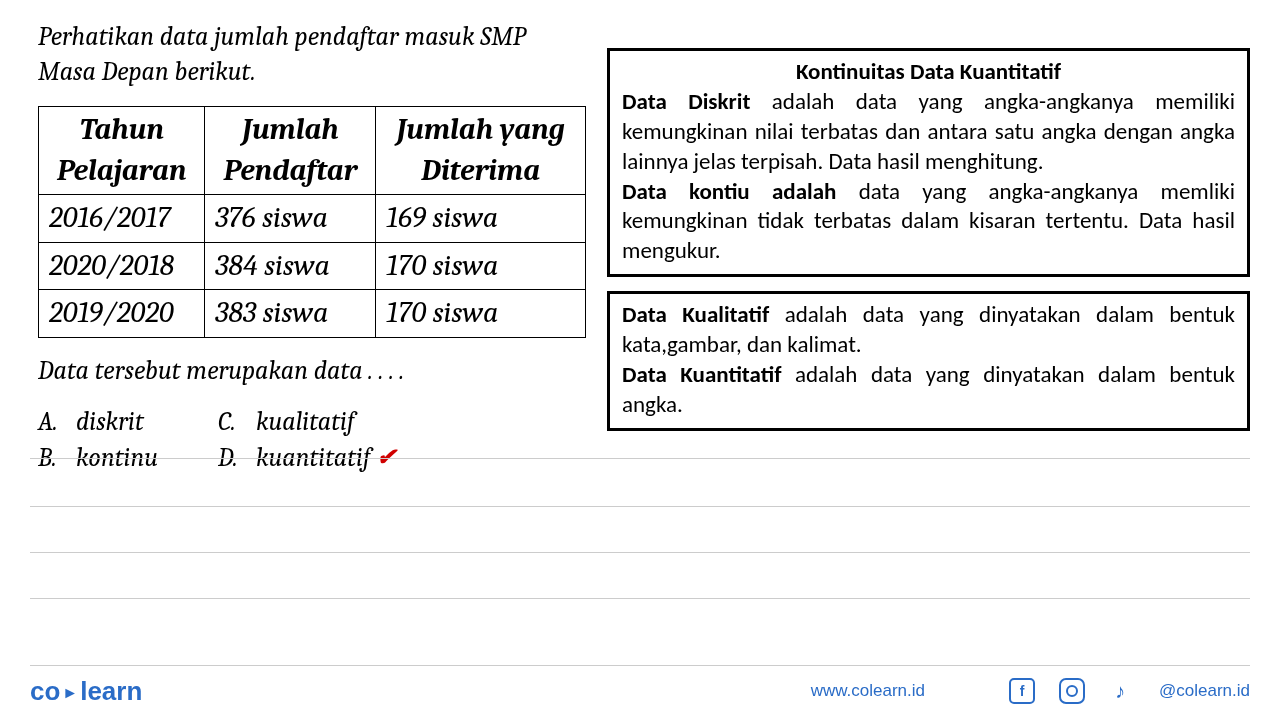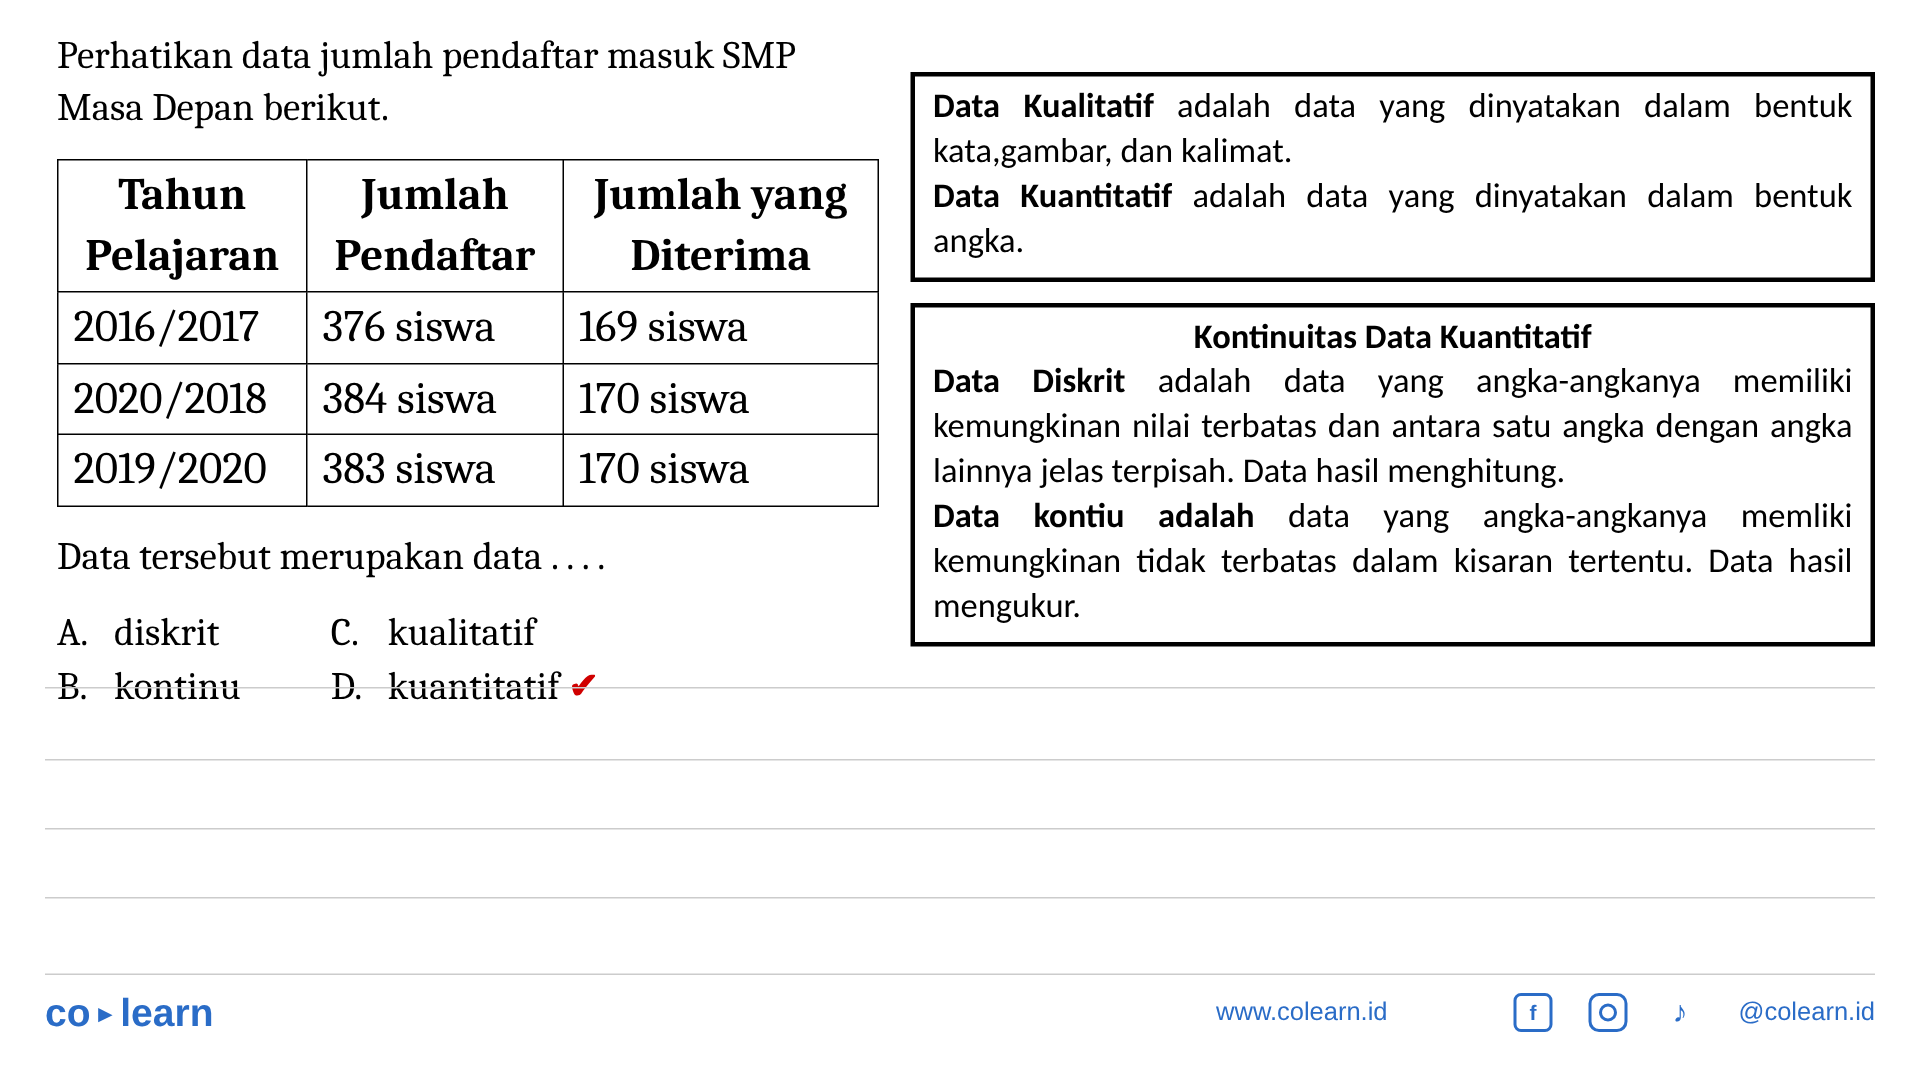--- a/index.html
+++ b/index.html
@@ -12,20 +12,21 @@
     color: #000;
     overflow: hidden;
   }
   .content {
     display: flex;
     padding: 20px 30px 0 38px;
     gap: 20px;
   }
   .left-col {
     width: 555px;
+    font-style: italic;
   }
   .right-col {
     width: 650px;
     padding-top: 28px;
   }
   .intro-text {
     font-size: 26px;
     line-height: 1.35;
     margin-bottom: 16px;
   }
@@ -91,21 +92,21 @@
     border-top: 1px solid #ccc;
     margin: 0;
   }
   .rules {
     position:absolute;
     left:30px;
     right:30px;
   }
   .footer {
     position: absolute;
-    bottom: 20px;
+    bottom: 4px;
     left: 30px;
     right: 30px;
     height: 50px;
     border-top: 1px solid #ccc;
     display:flex;
     align-items:center;
     justify-content: space-between;
     font-family: Arial, sans-serif;
   }
   .logo {
@@ -203,27 +204,27 @@
           <span class="opt-letter">D.</span>
             <span>kuantitatif</span>
           <span class="check">✔</span>
         </div>
       </div>
     </div>
   </div>
 
   <div class="right-col">
     <div class="box">
-      <b>Data Kualitatif</b><span> adalah data yang dinyatakan dalam bentuk kata,gambar, dan kalimat.</span><br>
-      <b>Data Kuantitatif</b><span> adalah data yang dinyatakan dalam bentuk angka.</span>
-    </div>
-    <div class="box">
       <span class="title">Kontinuitas Data Kuantitatif</span>
       <b>Data Diskrit</b><span> adalah data yang angka-angkanya memiliki kemungkinan nilai terbatas dan antara satu angka dengan angka lainnya  jelas terpisah. Data hasil menghitung.</span><br>
       <b>Data kontiu adalah</b><span> data yang angka-angkanya memliki kemungkinan tidak terbatas dalam kisaran tertentu. Data hasil mengukur.</span>
+    </div>
+    <div class="box">
+      <b>Data Kualitatif</b><span> adalah data yang dinyatakan dalam bentuk kata,gambar, dan kalimat.</span><br>
+      <b>Data Kuantitatif</b><span> adalah data yang dinyatakan dalam bentuk angka.</span>
     </div>
   </div>
 </div>
 
 <div class="rules" style="top:458px;">
     <hr class="ruled">
   </div>
 <div class="rules" style="top:506px;">
     <hr class="ruled">
   </div>

